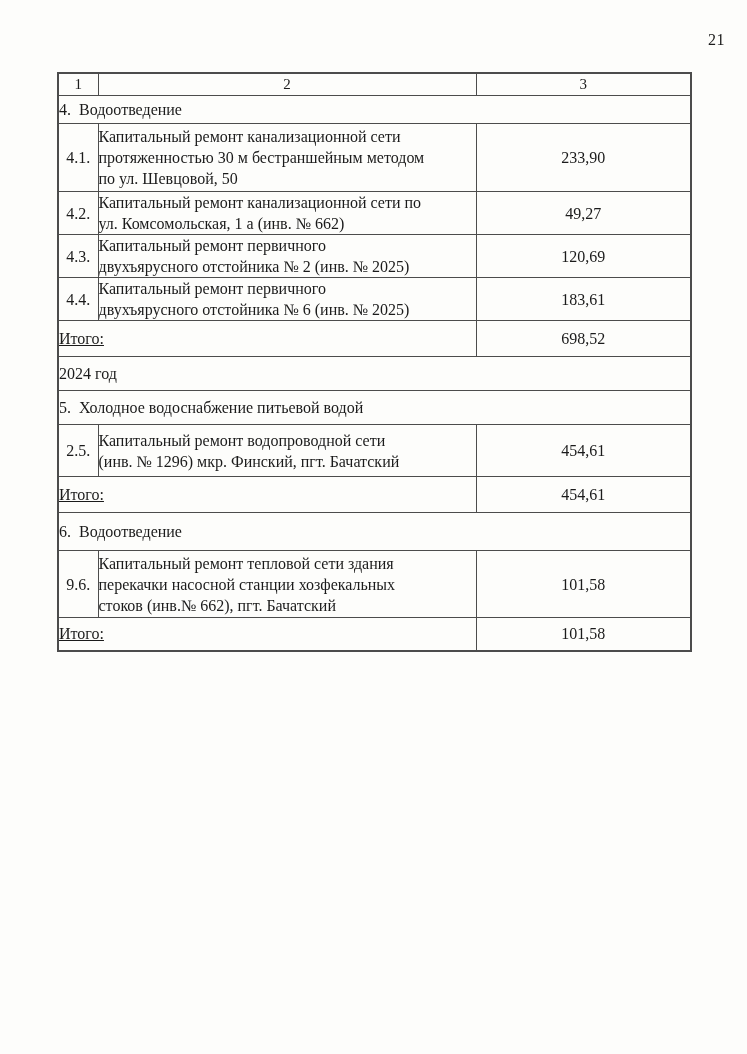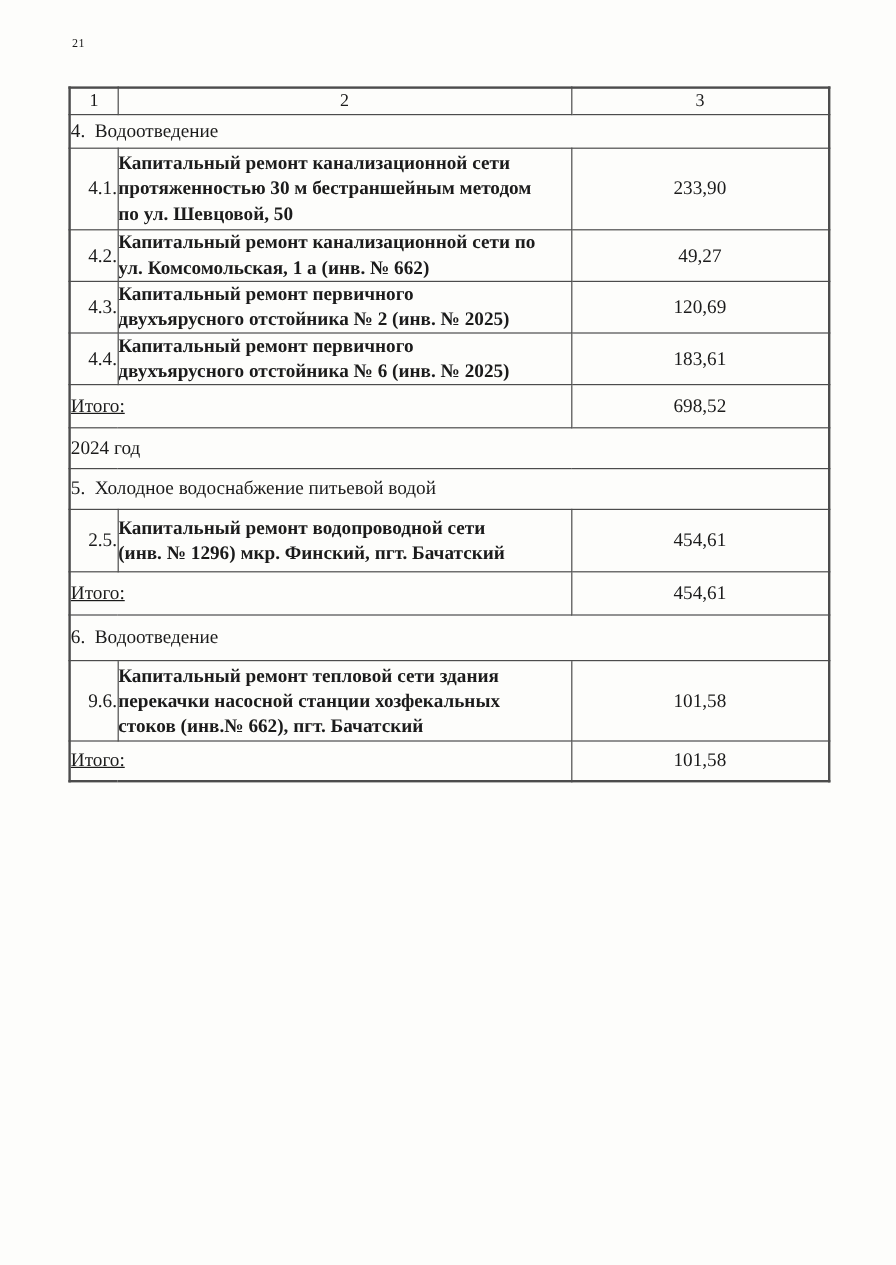--- a/index.html
+++ b/index.html
@@ -13,22 +13,22 @@
     background: #fdfdfb;
     font-family: "Liberation Serif", "DejaVu Serif", serif;
     color: #1b1b1b;
     overflow: hidden;
   }
   .page-number {
     position: absolute;
     top: 31px;
     left: 60px;
     width: 665px;
-    text-align: left;
-    font-size: 10px;
+    text-align: right;
+    font-size: 16px;
     letter-spacing: 0.5px;
   }
   table.doc-table {
     position: absolute;
     left: 57px;
     top: 72px;
     width: 633px;
     border-collapse: collapse;
     table-layout: fixed;
     font-size: 16px;
@@ -48,27 +48,26 @@
   col.c3 { width: 215px; }
 
   tr.header-row td {
     text-align: center;
     font-size: 15px;
   }
   tr.section-row td {
     text-align: left;
   }
   td.cell-num {
-    text-align: right;
+    text-align: center;
   }
   td.cell-desc {
     text-align: left;
     padding: 2px 6px 2px 9px;
     white-space: pre-line;
-    font-weight: bold;
   }
   td.cell-val {
     text-align: center;
   }
   td.cell-total {
     text-align: left;
     padding-left: 9px;
     text-decoration: underline;
   }
 </style>

